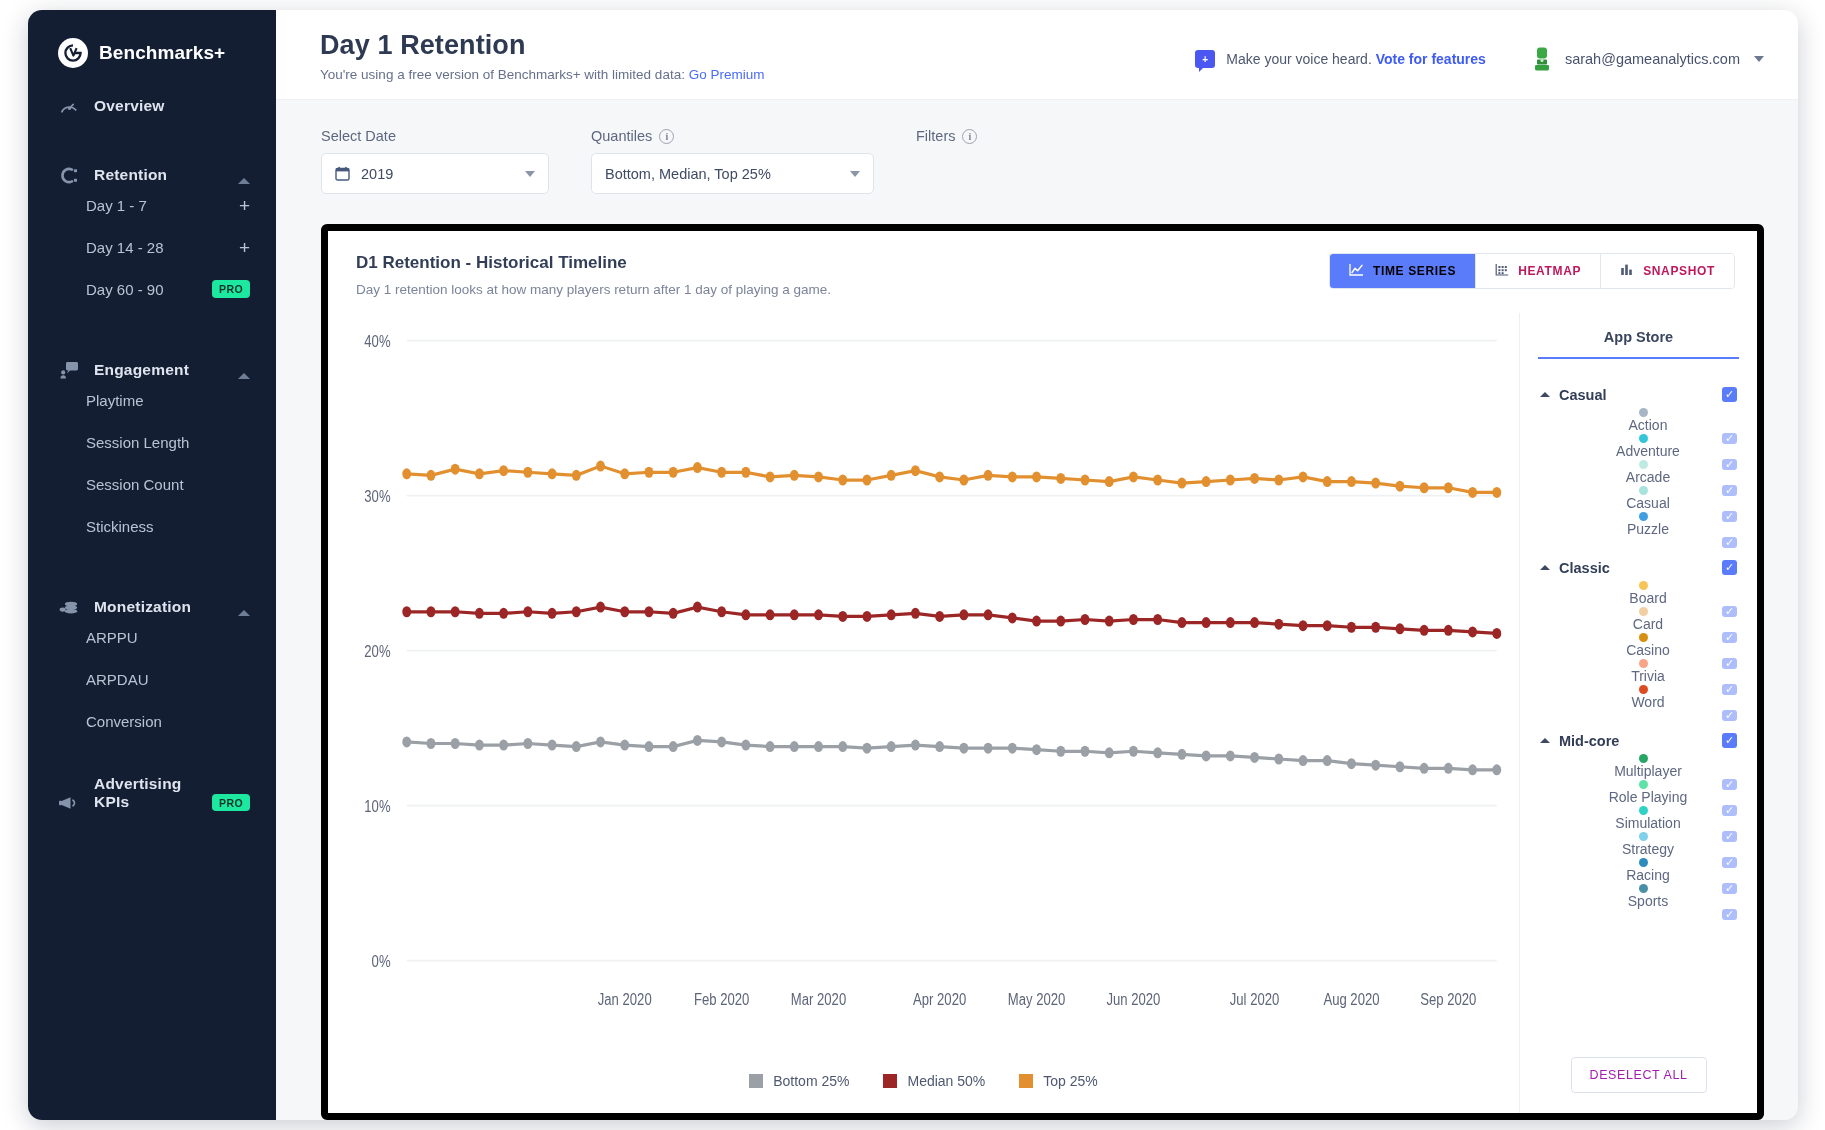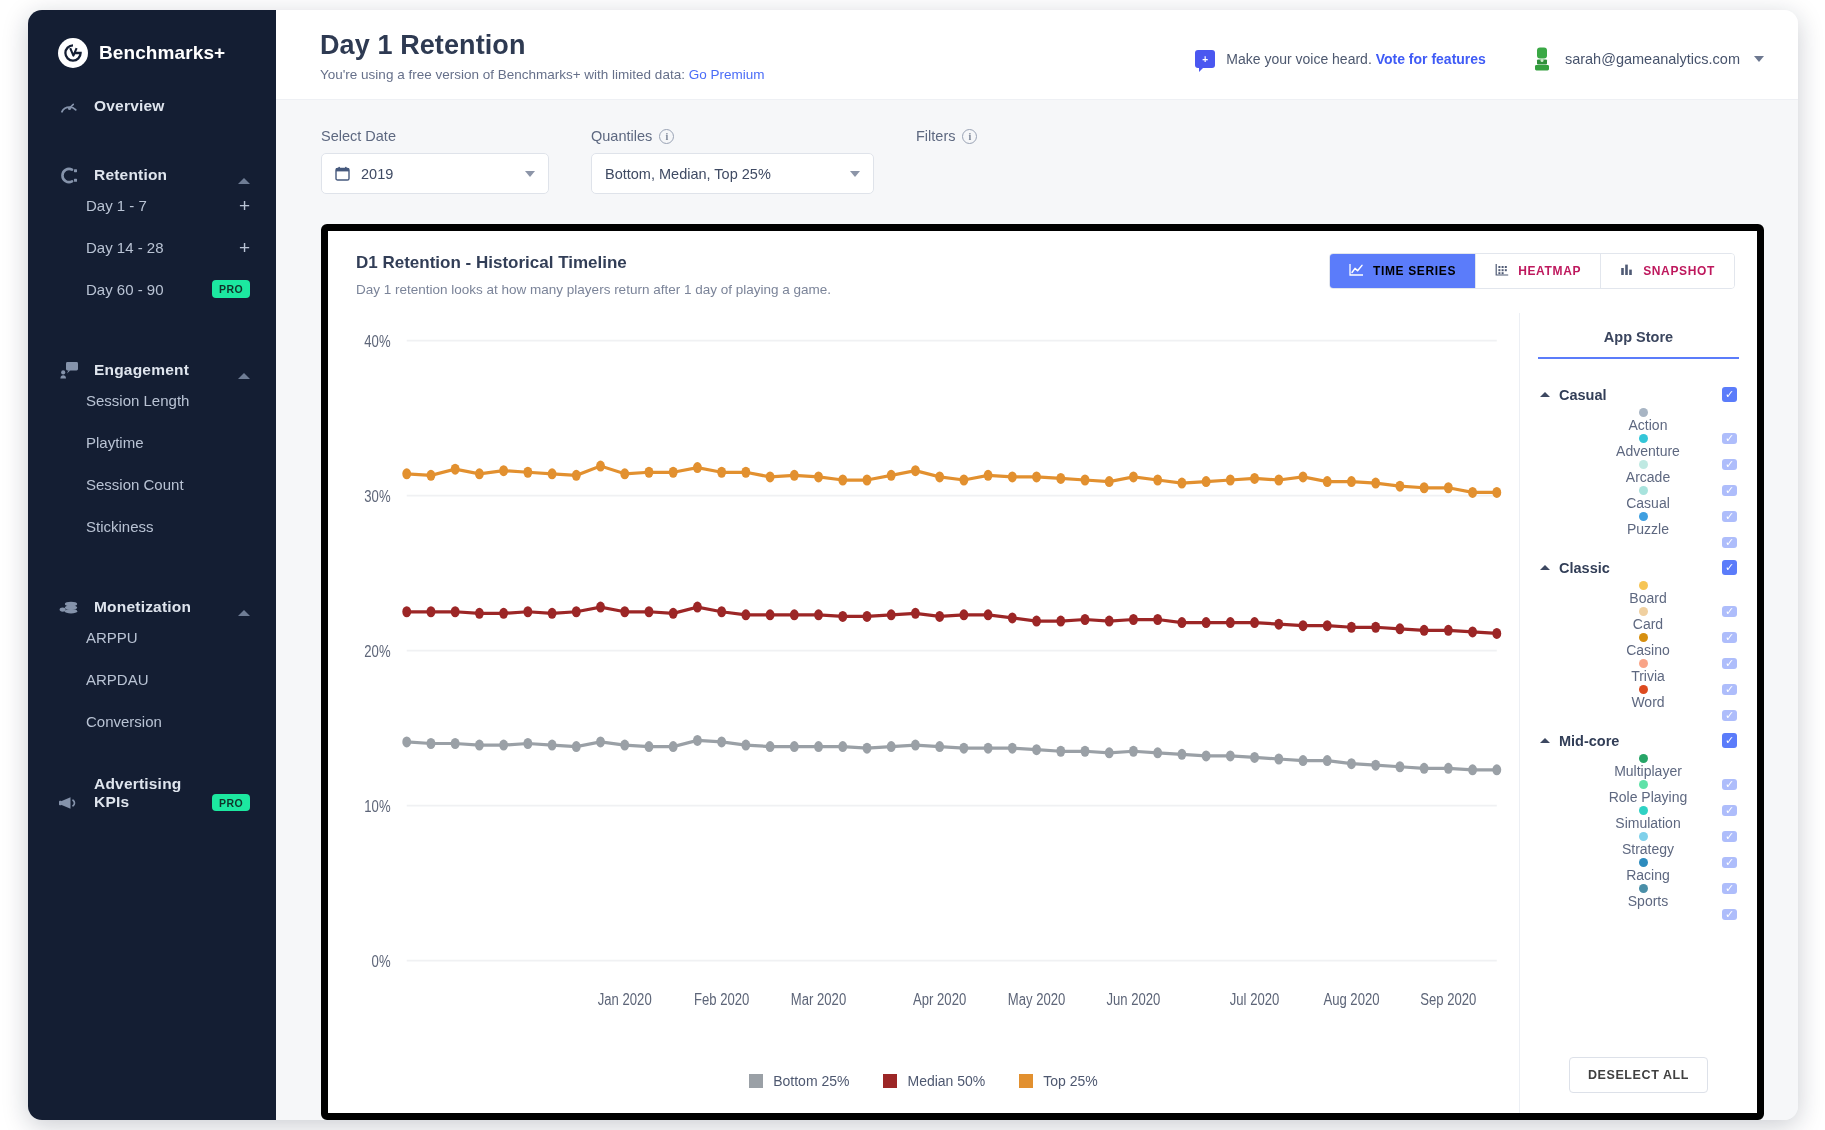--- a/index.html
+++ b/index.html
@@ -298,22 +298,22 @@
     background: #5b7cfa;
     display: flex; align-items: center; justify-content: center;
     color: #ffffff; font-size: 11px; line-height: 1;
   }
   .cbx.light { background: #aebdfb; }
   .cats-foot { padding: 14px 20px 20px 20px; display: flex; justify-content: center; }
   .deselect {
     border: 1px solid #dde1e9;
     border-radius: 4px;
     background: #ffffff;
-    font-size: 12.5px; font-weight: 700; letter-spacing: .6px;
-    color: #404040;
+    font-size: 12.5px; font-weight: 400; letter-spacing: .6px;
+    color: #a21caf;
     padding: 10px 18px;
     cursor: pointer;
   }
 
   
   .ax-label { font-family: "Liberation Sans", sans-serif; font-size: 13px; fill: #5d6578; }
   .legend-row {
     position: absolute; left: 0; right: 0; bottom: 24px;
     display: flex; justify-content: center; gap: 34px;
   }
@@ -388,24 +388,24 @@
               <rect x="6" y="1" width="12" height="8.4" rx="1.4" fill="#8593ab"></rect>
               <path d="M8.4 9.2 7 12.4l3.4-3.2z" fill="#8593ab"></path>
               <circle cx="3.2" cy="11.4" r="2.1" fill="#8593ab"></circle>
               <path d="M.4 17.4c0-2 1.3-3.1 2.8-3.1s2.8 1.1 2.8 3.1z" fill="#8593ab"></path>
             </svg>
           </span>
           <span class="nav-label">Engagement</span>
           <span class="nav-caret"></span>
         </div>
         <div class="nav-sub">
+          <span class="sub-label">Playtime</span>
+        </div>
+        <div class="nav-sub">
           <span class="sub-label">Session Length</span>
-        </div>
-        <div class="nav-sub">
-          <span class="sub-label">Playtime</span>
         </div>
         <div class="nav-sub">
           <span class="sub-label">Session Count</span>
         </div>
         <div class="nav-sub">
           <span class="sub-label">Stickiness</span>
         </div>
       </div>
 
       <div class="group-gap"></div>

